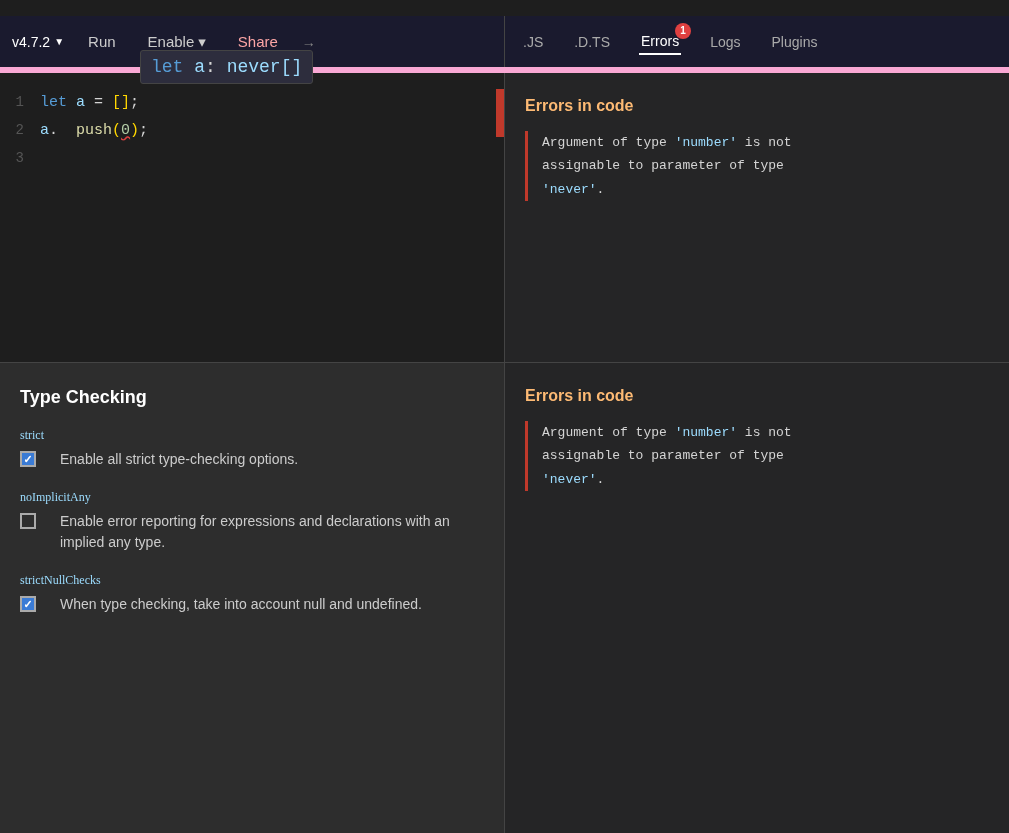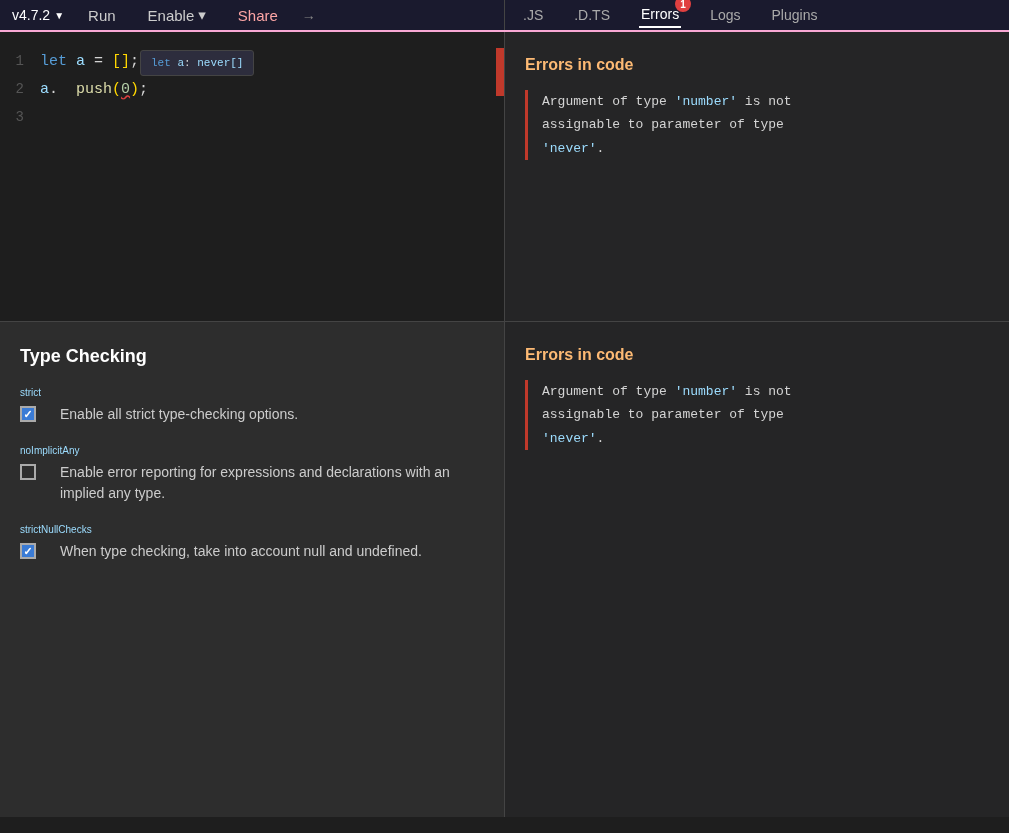--- a/index.html
+++ b/index.html
@@ -9,22 +9,23 @@
       background: #1e1e1e;
       font-family: 'Segoe UI', Arial, sans-serif;
       overflow: hidden;
     }
 
     
     .top-bar {
       display: flex;
       align-items: center;
       background: #1a1a2e;
-      height: 32px;
-      border-bottom: 2px solid #f9a8d4;
+      height: 57px;
+      border-bottom: 6px solid #f9a8d4;
+      margin-top: 16px;
     }
     .top-bar-left {
       display: flex;
       align-items: center;
       width: 505px;
       padding: 0 12px;
       gap: 16px;
       border-right: 1px solid #444;
       height: 100%;
     }
@@ -95,21 +96,21 @@
     }
 
     
     .tooltip {
       position: absolute;
       top: 50px;
       left: 140px;
       background: #2d2d3d;
       color: #9cdcfe;
       font-family: 'Courier New', monospace;
-      font-size: 11px;
+      font-size: 18px;
       padding: 6px 10px;
       border-radius: 3px;
       z-index: 10;
       border: 1px solid #444;
       white-space: nowrap;
     }
     .tooltip .keyword { color: #569cd6; }
 
     
     .main-grid {
@@ -198,22 +199,22 @@
     .panel-title {
       color: #fff;
       font-size: 18px;
       font-weight: bold;
       margin-bottom: 20px;
     }
     .option-group {
       margin-bottom: 20px;
     }
     .option-name {
-      font-family: Liberation Sans, sans-serif;
-      font-size: 10px;
+      font-family: Liberation Serif, serif;
+      font-size: 12px;
       color: #9cdcfe;
       margin-bottom: 6px;
     }
     .option-desc {
       display: flex;
       align-items: flex-start;
       gap: 24px;
       color: #ccc;
       font-size: 14px;
       line-height: 1.5;

